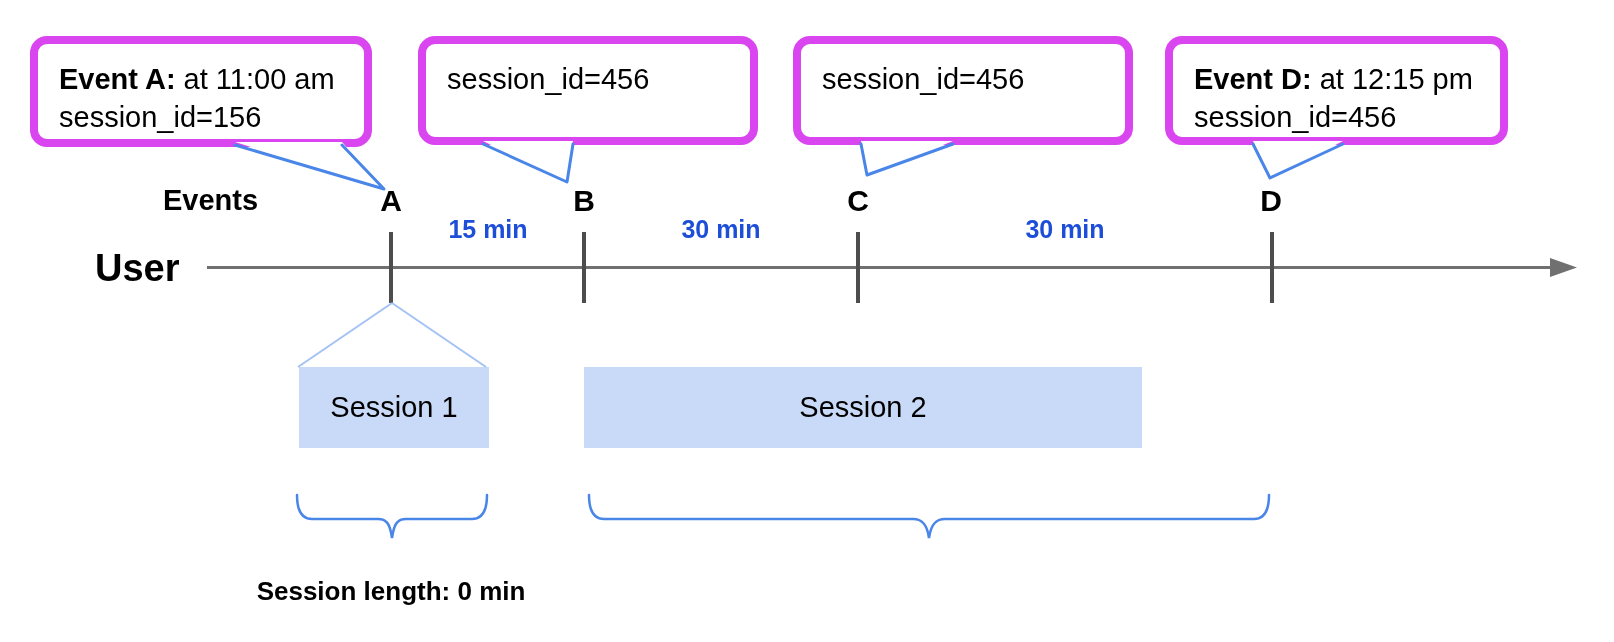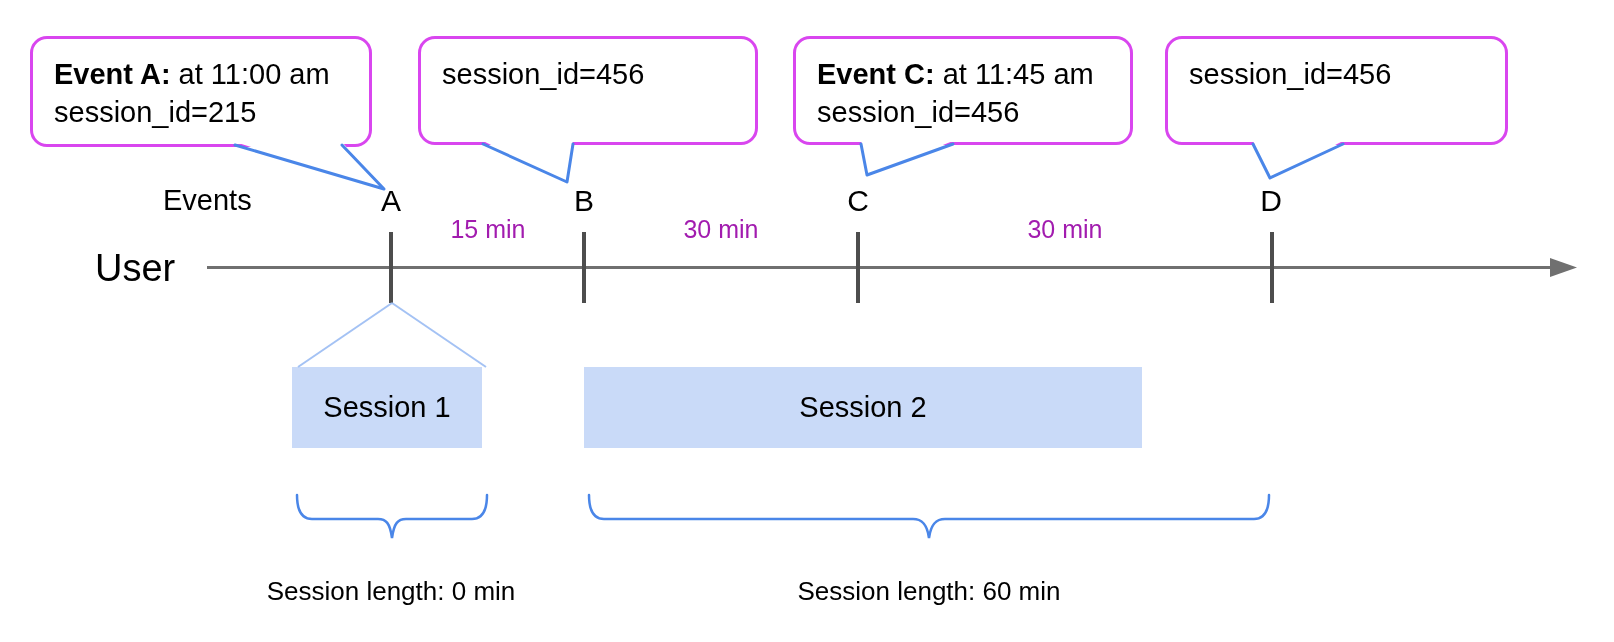--- a/index.html
+++ b/index.html
@@ -8,72 +8,72 @@
     width:1614px;height:642px;
     background:#ffffff;
     font-family:"Liberation Sans", sans-serif;
     color:#000;
     overflow:hidden;
   }
   
   .bubble{
     position:absolute;
     background:#ffffff;
-    border:3px solid #d946ef;
+    border:8px solid #d946ef;
     border-radius:17px;
     box-sizing:border-box;
     padding:16px 0 0 21px;
     font-size:29px;
     line-height:38px;
     z-index:2;
     white-space:nowrap;
   }
   .bubble b{font-weight:bold;}
   
   svg.overlay{position:absolute;left:0;top:0;z-index:3;pointer-events:none;}
   
-  .lbl{position:absolute;z-index:4;text-align:center;}
+  .lbl{position:absolute;z-index:4;text-align:center;font-weight:bold;}
   .events-lbl{left:163px;top:184px;width:88px;font-size:29px;}
   .letter{top:184px;width:60px;font-size:30px;}
   .user-lbl{left:95px;top:247px;width:90px;font-size:38px;text-align:left;}
-  .interval{top:215px;width:120px;font-size:25px;color:#a21caf;}
+  .interval{top:215px;width:120px;font-size:25px;color:#1d4ed8;}
   
   .session-bar{
     position:absolute;top:367px;height:81px;
     background:#c9daf8;
     display:flex;align-items:center;justify-content:center;
     font-size:29px;
     z-index:2;
   }
   .length-lbl{top:576px;font-size:26px;}
 </style>
 </head>
 <body>
 
 <div class="canvas">
 
   <div class="bubble" style="left:30px;top:36px;width:342px;height:111px;">
     <div><b>Event A:</b><span> at 11:00 am</span></div>
-    <div>session_id=215</div>
+    <div>session_id=156</div>
   </div>
 
   <div class="bubble" style="left:418px;top:36px;width:340px;height:109px;">
     <div>session_id=456</div>
   </div>
 
   <div class="bubble" style="left:793px;top:36px;width:340px;height:109px;">
-    <div><b>Event C:</b><span> at 11:45 am</span></div>
     <div>session_id=456</div>
   </div>
 
   <div class="bubble" style="left:1165px;top:36px;width:343px;height:109px;">
+    <div><b>Event D:</b><span> at 12:15 pm</span></div>
     <div>session_id=456</div>
   </div>
 
-  <div class="session-bar" style="left:292px;width:190px;">
+  <div class="session-bar" style="left:299px;width:190px;">
     <span>Session 1</span>
   </div>
   <div class="session-bar" style="left:584px;width:558px;">
     <span>Session 2</span>
   </div>
 
   <svg class="overlay" width="1614" height="642" viewBox="0 0 1614 642">
 
     <g>
       <polygon points="235,142 384,189 342,142" fill="#ffffff"></polygon>
@@ -115,15 +115,14 @@
   <div class="lbl letter" style="left:361px;">A</div>
   <div class="lbl letter" style="left:554px;">B</div>
   <div class="lbl letter" style="left:828px;">C</div>
   <div class="lbl letter" style="left:1241px;">D</div>
 
   <div class="lbl interval" style="left:428px;">15 min</div>
   <div class="lbl interval" style="left:661px;">30 min</div>
   <div class="lbl interval" style="left:1005px;">30 min</div>
 
   <div class="lbl length-lbl" style="left:237px;width:308px;">Session length: 0 min</div>
-  <div class="lbl length-lbl" style="left:759px;width:340px;">Session length: 60 min</div>
 
 </div>
 
 </body></html>

